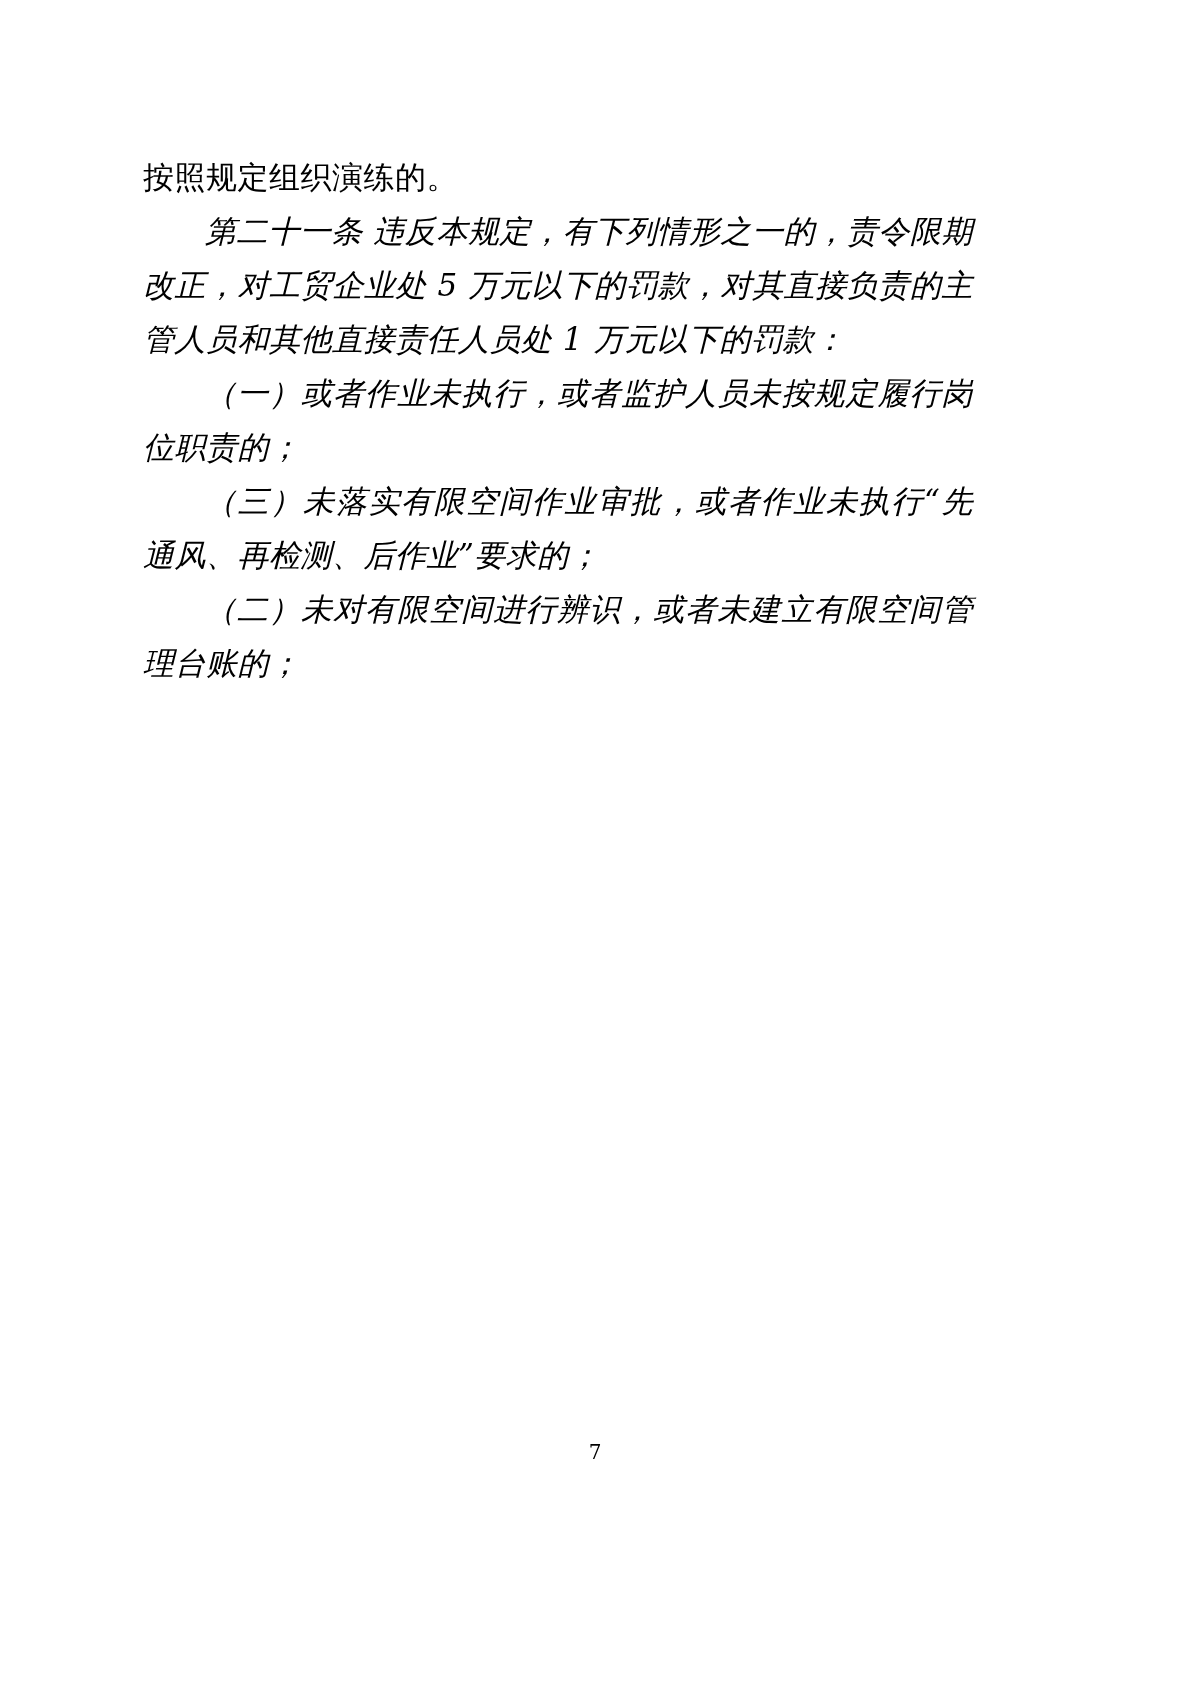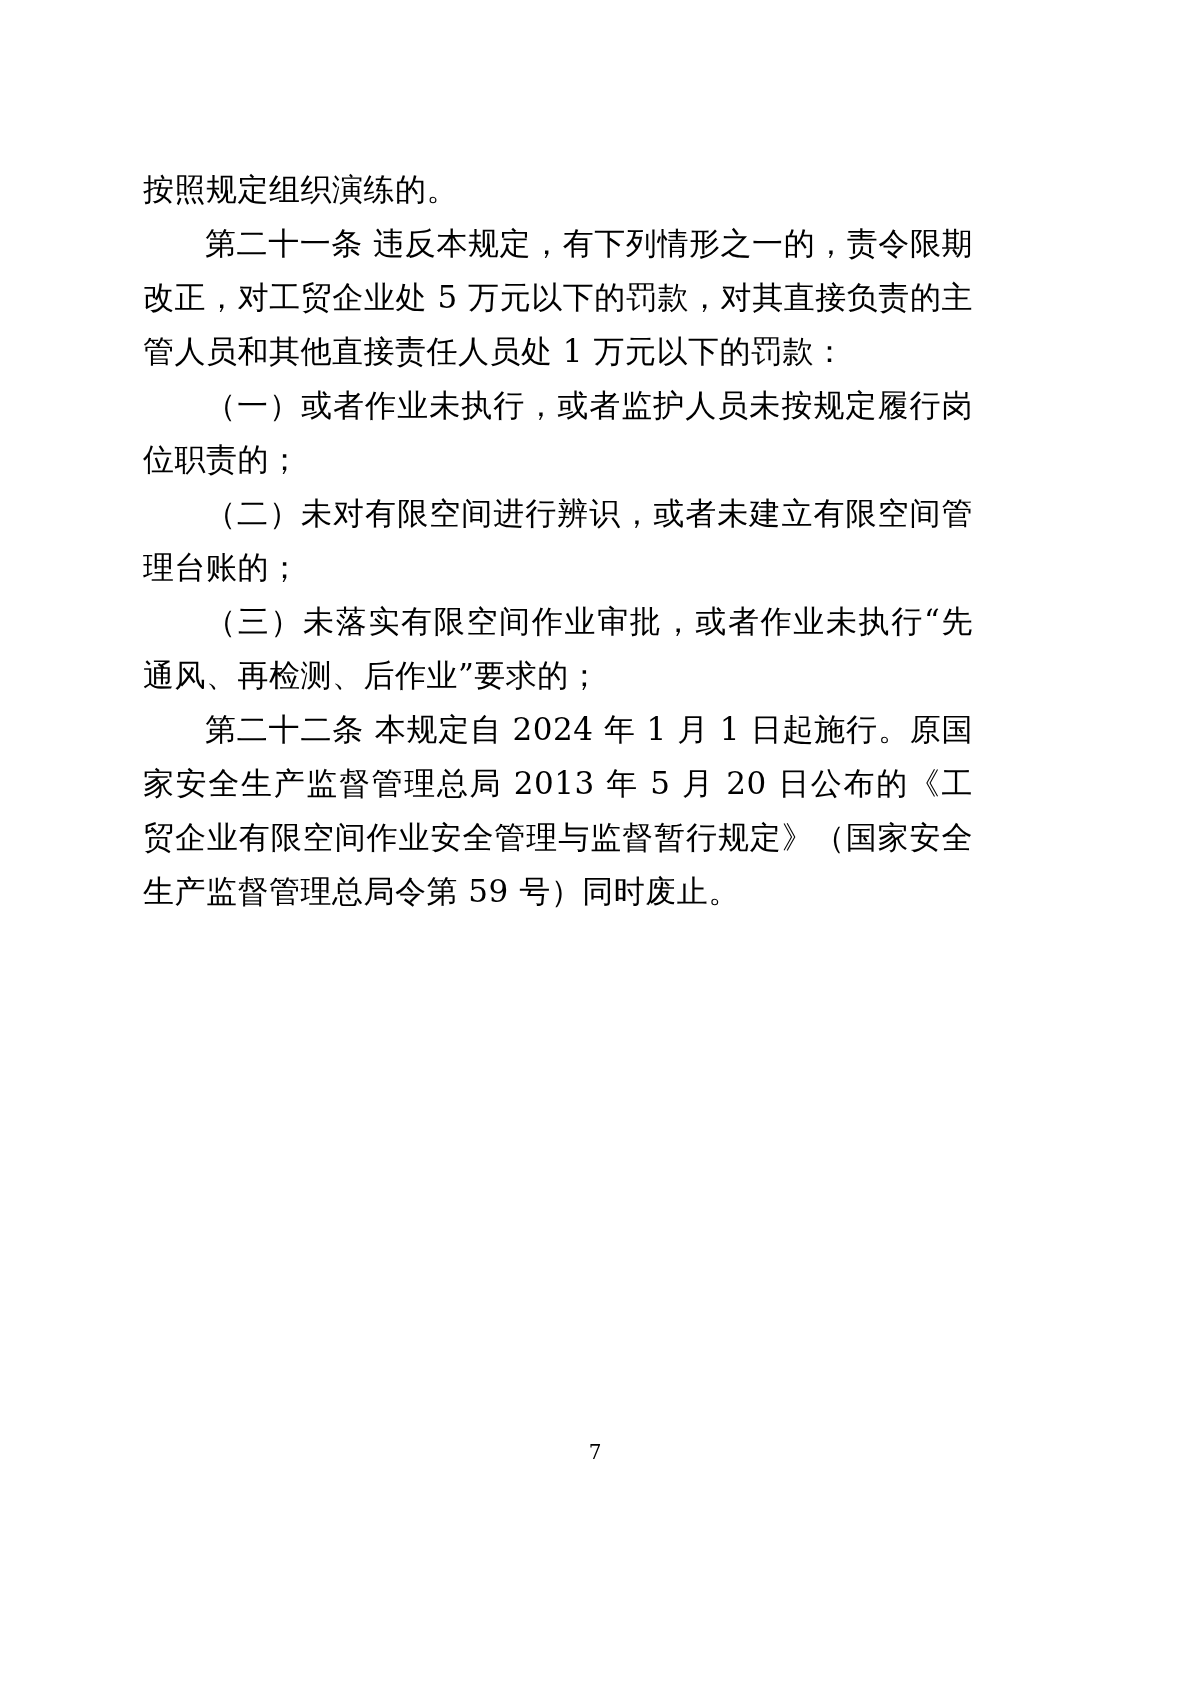--- a/index.html
+++ b/index.html
@@ -14,34 +14,35 @@
     margin: 0 auto;
     background: #ffffff;
     font-family: "DejaVu Serif", "Liberation Serif", serif;
     color: #000000;
     box-sizing: border-box;
     overflow: hidden;
   }
   .content {
     position: absolute;
     left: 143px;
-    top: 162px;
+    top: 150px;
     width: 830px;
   }
   .para {
     font-size: 31px;
     line-height: 54px;
     text-align: justify;
     text-justify: inter-ideograph;
     margin: 0;
     letter-spacing: 0.5px;
     white-space: pre-wrap;
   }
   .indent {
     text-indent: 62px;
+    font-style: italic;
   }
   .page-number {
     position: absolute;
     left: 0;
     right: 0;
     top: 1440px;
     text-align: center;
     font-size: 20px;
     font-family: "DejaVu Serif", "Liberation Serif", serif;
     color: #000000;
@@ -49,20 +50,19 @@
 </style>
 </head>
 <body>
 
 <div class="page">
 
   <div class="content">
     <p class="para">按照规定组织演练的。</p>
     <p class="para indent">第二十一条 违反本规定，有下列情形之一的，责令限期改正，对工贸企业处 5 万元以下的罚款，对其直接负责的主管人员和其他直接责任人员处 1 万元以下的罚款：</p>
     <p class="para indent">（一）或者作业未执行，或者监护人员未按规定履行岗位职责的；</p>
+    <p class="para indent">（三）未落实有限空间作业审批，或者作业未执行“先通风、再检测、后作业”要求的；</p>
     <p class="para indent">（二）未对有限空间进行辨识，或者未建立有限空间管理台账的；</p>
-    <p class="para indent">（三）未落实有限空间作业审批，或者作业未执行“先通风、再检测、后作业”要求的；</p>
-    <p class="para indent">第二十二条 本规定自 2024 年 1 月 1 日起施行。原国家安全生产监督管理总局 2013 年 5 月 20 日公布的《工贸企业有限空间作业安全管理与监督暂行规定》（国家安全生产监督管理总局令第 59 号）同时废止。</p>
   </div>
 
   <div class="page-number">7</div>
 
 </div>
 
 </body></html>

